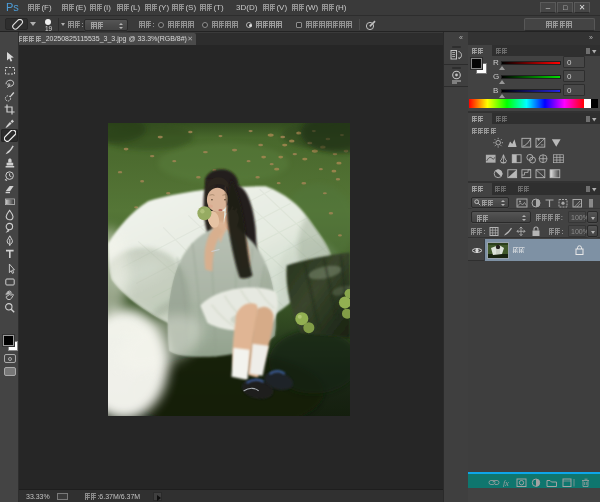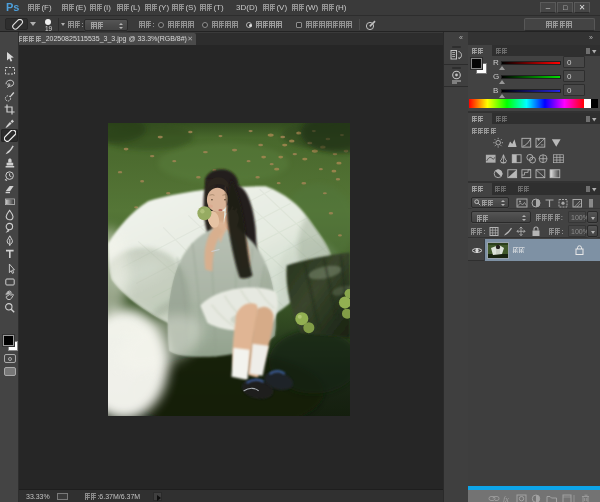--- a/index.html
+++ b/index.html
@@ -12,21 +12,21 @@
 .t7{font-size:7px;color:#c6c6c6;white-space:nowrap}
 .ddl{background:linear-gradient(180deg,#555 0,#4a4a4a 55%,#444 100%);border:1px solid #2a2a2a;border-radius:2px;box-shadow:0 1px 0 rgba(255,255,255,.06)}
 .spin{position:absolute;right:3px;top:2px;width:5px;height:8px}
 .spin:before{content:"";position:absolute;left:0;top:1px;border-left:2px solid transparent;border-right:2px solid transparent;border-bottom:2.5px solid #b5b5b5}
 .spin:after{content:"";position:absolute;left:0;bottom:1px;border-left:2px solid transparent;border-right:2px solid transparent;border-top:2.5px solid #b5b5b5}
 .vbox{background:#484848;border:1px solid #2e2e2e;border-radius:1px;color:#ccc;font-size:8px}
 </style></head>
 <body>
 
 <div class="abs" style="left:0;top:0;width:600px;height:16px;background:#3a3a3a;border-bottom:1px solid #2d2d2d">
- <div class="abs" style="left:6px;top:2px;font-size:11px;font-weight:bold;color:#4d9fdb;letter-spacing:0">Ps</div>
+ <div class="abs" style="left:6px;top:2px;font-size:11px;font-weight:normal;color:#4d9fdb;letter-spacing:0">Ps</div>
  <div class="abs txt" style="left:28px;top:4px;color:#c9c9c9"><i class="c"></i><i class="c"></i>(F)</div>
  <div class="abs txt" style="left:62px;top:4px;color:#c9c9c9"><i class="c"></i><i class="c"></i>(E)</div>
  <div class="abs txt" style="left:90px;top:4px;color:#c9c9c9"><i class="c"></i><i class="c"></i>(I)</div>
  <div class="abs txt" style="left:117px;top:4px;color:#c9c9c9"><i class="c"></i><i class="c"></i>(L)</div>
  <div class="abs txt" style="left:145px;top:4px;color:#c9c9c9"><i class="c"></i><i class="c"></i>(Y)</div>
  <div class="abs txt" style="left:172px;top:4px;color:#c9c9c9"><i class="c"></i><i class="c"></i>(S)</div>
  <div class="abs txt" style="left:200px;top:4px;color:#c9c9c9"><i class="c"></i><i class="c"></i>(T)</div>
  <div class="abs txt" style="left:236px;top:4px;color:#c9c9c9">3D(D)</div>
  <div class="abs txt" style="left:263px;top:4px;color:#c9c9c9"><i class="c"></i><i class="c"></i>(V)</div>
  <div class="abs txt" style="left:292px;top:4px;color:#c9c9c9"><i class="c"></i><i class="c"></i>(W)</div>
@@ -571,21 +571,21 @@
   </svg>
   <div class="abs" style="left:19px;top:2.5px;width:22px;height:17px;border:1px solid #99a3ad"></div>
   <span class="abs" style="left:45px;top:7px;color:#f2f2f2;transform:skewX(-8deg)"><i class="c cs"></i><i class="c cs"></i></span>
   <svg class="abs" style="left:107px;top:6px" width="9" height="10">
         <rect x="1" y="4" width="7" height="5.5" fill="none" stroke="#e8e8e8" stroke-width="1"></rect>
         <path d="M2.5,4 V2.8 a2,2 0 0 1 4,0 V4" fill="none" stroke="#e8e8e8" stroke-width="1"></path>
       </svg>
  </div>
  <div class="abs" style="left:0;top:229px;width:132px;height:225px;background:#3e3e3e"></div>
 
- <div class="abs" style="left:0;top:454px;width:132px;height:16px;background:#737373;border-top:4px solid #0ea5e9">
+ <div class="abs" style="left:0;top:440px;width:132px;height:16px;background:#0f766e;border-top:2px solid #0ea5e9">
   <svg class="abs" style="left:20px;top:4px" width="104" height="9">
    <g stroke="#a2a2a2" fill="none" stroke-width="1">
     <path d="M1,4.5 a2,2 0 0 1 2,-2 h2 a2,2 0 0 1 0,4 h-2 a2,2 0 0 1 -2,-2 Z M5,4.5 a2,2 0 0 1 2,-2 h2 a2,2 0 0 1 0,4 h-2" stroke-width=".8"></path>
     <text x="15" y="7.5" font-size="8" font-style="italic" fill="#a2a2a2" stroke="none" font-family="Liberation Serif">fx</text>
     <rect x="29" y="1" width="9" height="7.5"></rect>
           <circle cx="33.5" cy="4.7" r="2.2"></circle>
     <circle cx="48" cy="4.7" r="3.7"></circle>
           <path d="M48,1 a3.7,3.7 0 0 1 0,7.4 Z" fill="#a2a2a2" stroke="none"></path>
     <path d="M59,2.5 h3 l1.5,1.5 h5 v4.5 h-9.5 Z"></path>
     <rect x="75" y="1" width="8" height="7.5"></rect>

